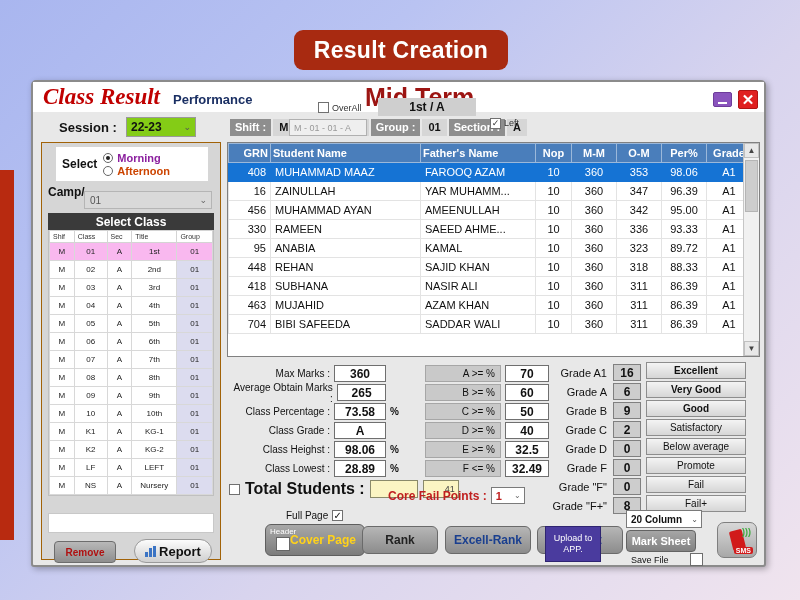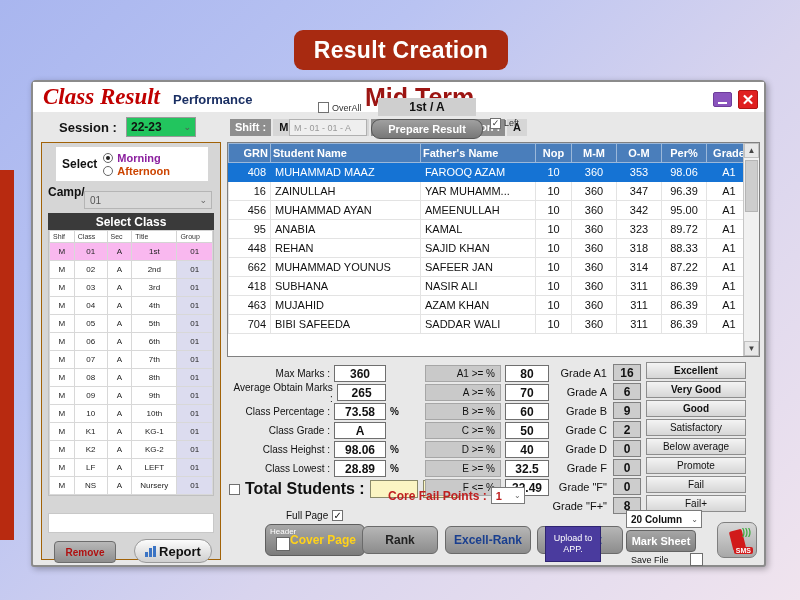--- a/index.html
+++ b/index.html
@@ -57,21 +57,21 @@
     background: #e02020; border: 1px solid #b01414; border-radius: 2px;
     color: #fff; font-size: 15px; font-weight: bold; line-height: 17px; text-align: center;
   }
   
   .session-lbl {
     position: absolute; left: 26px; top: 38px;
     font-size: 13px; font-weight: bold; color: #111;
   }
   .session-sel {
     position: absolute; left: 93px; top: 35px; width: 70px; height: 20px;
-    background: #22c55e; border: 1px solid #999; font-size: 12px; font-weight: bold;
+    background: #84cc16; border: 1px solid #999; font-size: 12px; font-weight: bold;
     color: #111; padding: 2px 4px; display: flex; align-items: center;
   }
   .session-sel .cv { position: absolute; right: 4px; font-size: 9px; color: #555; font-weight: normal; }
   
   .chipbar { position: absolute; left: 197px; top: 37px; display: flex; gap: 2px; align-items: center; }
   .chip { background: #8e8e8e; color: #fff; font-size: 11px; font-weight: bold;
           padding: 2px 5px; height: 17px; line-height: 13px; }
   .chipval { background: #d6d6d6; color: #111; font-size: 11px; font-weight: bold;
              padding: 2px 6px; height: 17px; line-height: 13px; }
   .code-box {
@@ -321,21 +321,20 @@
     <span class="chip">Section :</span>
     <span class="chipval">A</span>
   </div>
   <div class="code-box">M - 01 - 01 - A</div>
 
   <div class="overall-wrap">
     <span class="cbx"></span>
     <span>OverAll</span>
   </div>
   <div class="sec-pill">1st / A</div>
-  <div class="prep-btn">Prepare Result</div>
   <div class="left-wrap">
     <span class="cbx">✓</span>
     <span>Left</span>
   </div>
 
   <div class="sidebar">
     <div class="select-box">
       <span class="sl">Select</span>
       <div class="radios">
         <div class="radio-row">
@@ -519,47 +518,47 @@
               <td class="c-grn">456</td>
               <td class="c-name">MUHAMMAD AYAN</td>
               <td class="c-fname">AMEENULLAH</td>
               <td class="c-nop">10</td>
               <td class="c-mm">360</td>
               <td class="c-om">342</td>
               <td class="c-per">95.00</td>
               <td class="c-grade">A1</td>
             </tr>
             <tr>
+              <td class="c-grn">330</td>
+              <td class="c-name">RAMEEN</td>
+              <td class="c-fname">SAEED AHME...</td>
+              <td class="c-nop">10</td>
+              <td class="c-mm">360</td>
+              <td class="c-om">336</td>
+              <td class="c-per">93.33</td>
+              <td class="c-grade">A1</td>
+            </tr>
+            <tr>
               <td class="c-grn">95</td>
               <td class="c-name">ANABIA</td>
               <td class="c-fname">KAMAL</td>
               <td class="c-nop">10</td>
               <td class="c-mm">360</td>
               <td class="c-om">323</td>
               <td class="c-per">89.72</td>
               <td class="c-grade">A1</td>
             </tr>
             <tr>
               <td class="c-grn">448</td>
               <td class="c-name">REHAN</td>
               <td class="c-fname">SAJID KHAN</td>
               <td class="c-nop">10</td>
               <td class="c-mm">360</td>
               <td class="c-om">318</td>
               <td class="c-per">88.33</td>
-              <td class="c-grade">A1</td>
-            </tr>
-            <tr>
-              <td class="c-grn">662</td>
-              <td class="c-name">MUHAMMAD YOUNUS</td>
-              <td class="c-fname">SAFEER JAN</td>
-              <td class="c-nop">10</td>
-              <td class="c-mm">360</td>
-              <td class="c-om">314</td>
-              <td class="c-per">87.22</td>
               <td class="c-grade">A1</td>
             </tr>
             <tr>
               <td class="c-grn">418</td>
               <td class="c-name">SUBHANA</td>
               <td class="c-fname">NASIR ALI</td>
               <td class="c-nop">10</td>
               <td class="c-mm">360</td>
               <td class="c-om">311</td>
               <td class="c-per">86.39</td>
@@ -628,24 +627,20 @@
       </div>
     </div>
   <div class="tot-row">
     <span class="cbx"></span>
     <span class="tot-lbl">Total Students :</span>
     <span class="tot-f1"></span>
     <span class="tot-f2">41</span>
   </div>
 
   <div class="thr" id="thr-panel">
-      <div class="trow">
-        <span class="tlbl">A1 &gt;= %</span>
-        <span class="tval">80</span>
-      </div>
       <div class="trow">
         <span class="tlbl">A &gt;= %</span>
         <span class="tval">70</span>
       </div>
       <div class="trow">
         <span class="tlbl">B &gt;= %</span>
         <span class="tval">60</span>
       </div>
       <div class="trow">
         <span class="tlbl">C &gt;= %</span>

